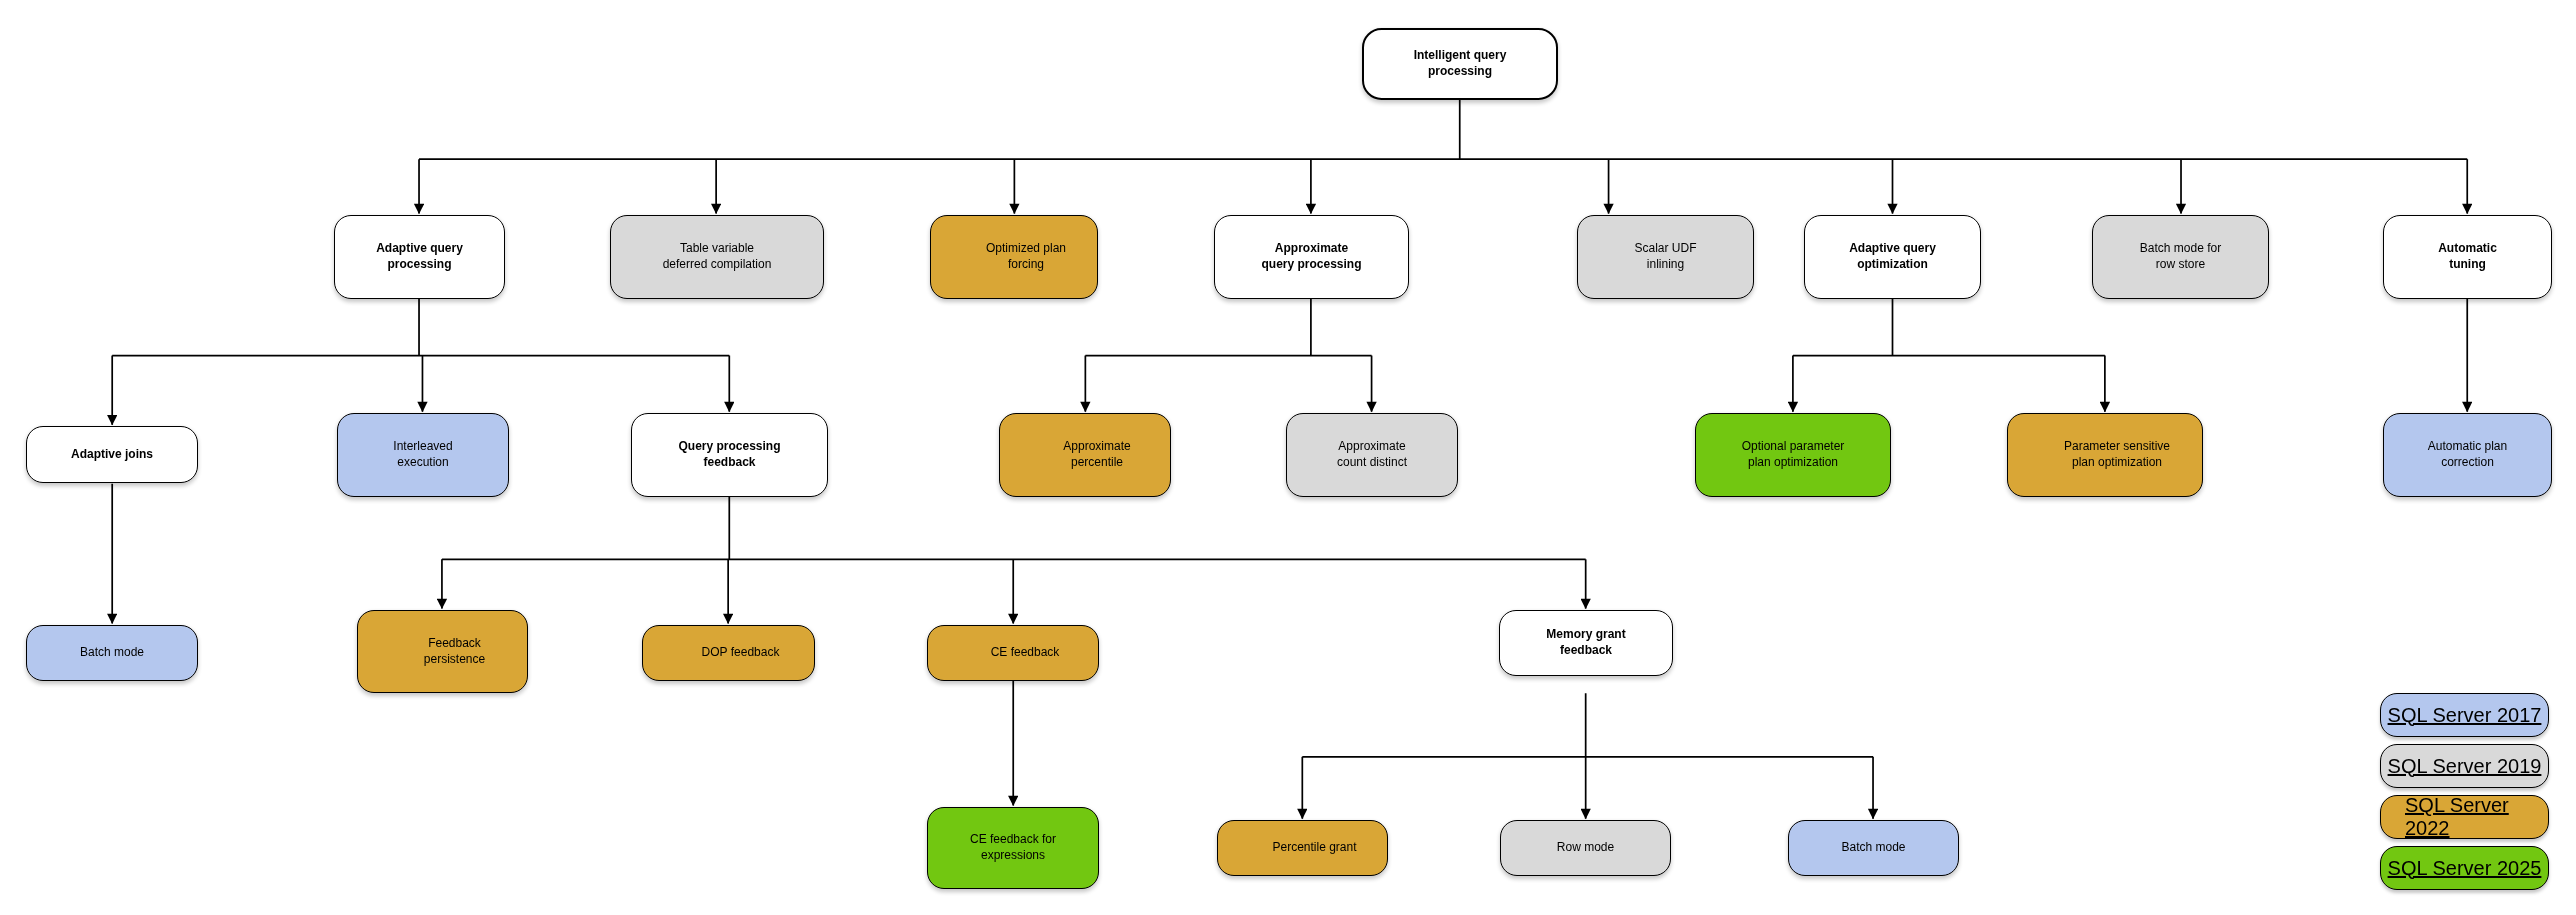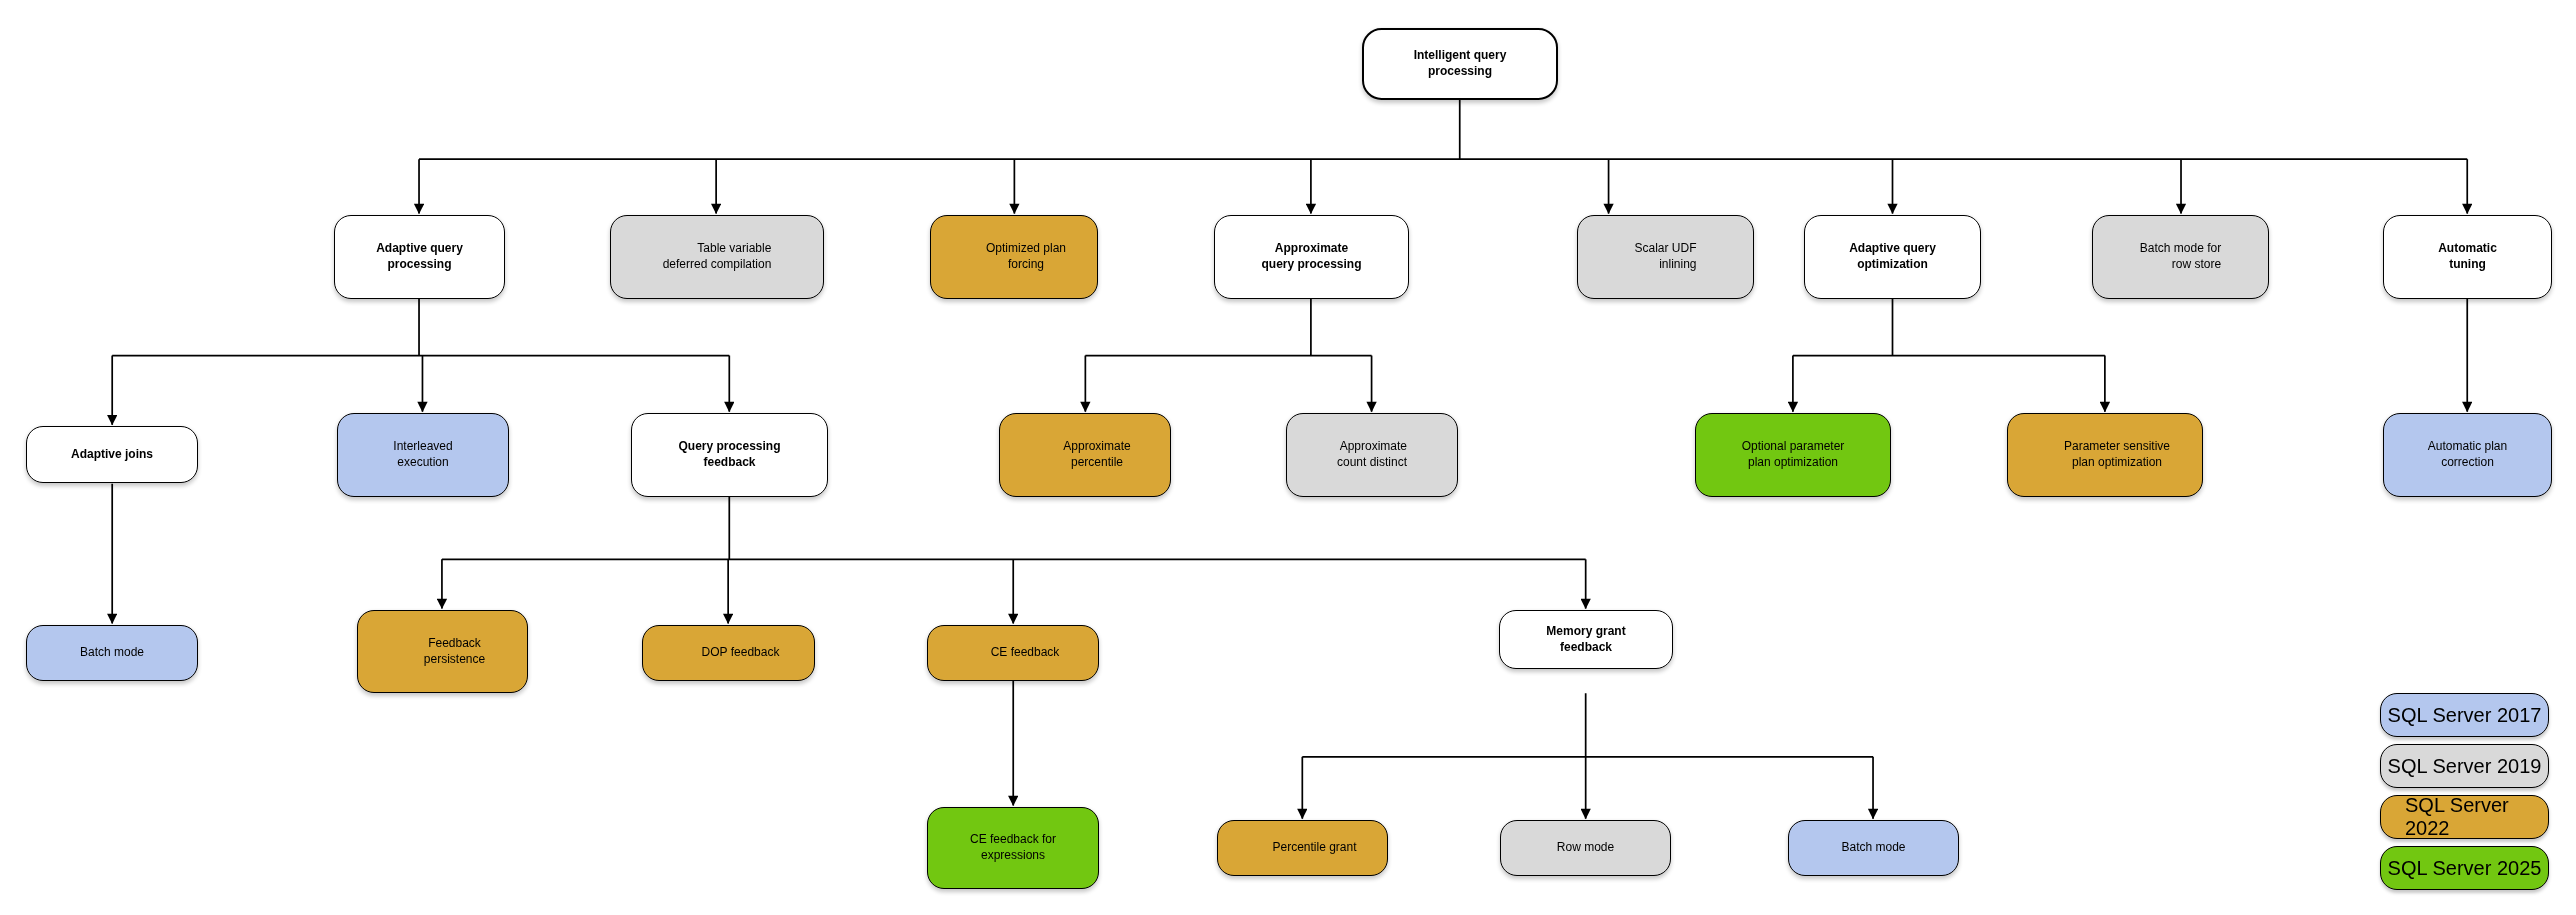--- a/index.html
+++ b/index.html
@@ -22,35 +22,36 @@
     border: 1.7px solid #000;
     border-radius: 17px;
     font-size: 12px;
     line-height: 1.32;
     box-shadow: 0 2.9px 4px rgba(0,0,0,0.22);
   }
   .root { border-width: 2.3px; border-radius: 19.5px; }
   .bold { font-weight: bold; }
   .c-white  { background: var(--white,  #ffffff); }
   .c-blue   { background: var(--blue,   #b4c7ee); }
-  .c-gray   { background: var(--gray,   #d9d9d9); text-align: right; }
+  .c-gray   { background: var(--gray,   #d9d9d9); }
   .c-orange { background: var(--orange, #d9a636); padding-left: 24px; }
   .c-green  { background: var(--green,  #72c711); }
   .legend-item {
     position: absolute;
     box-sizing: border-box;
     width: 169px;
     height: 44px;
     display: flex;
     align-items: center;
     justify-content: center;
     border: 1.7px solid #000;
     border-radius: 17px;
     font-size: 20px;
     box-shadow: 0 2.3px 3.4px rgba(0,0,0,0.22);
+    text-decoration: underline;
   }
   .line-path { stroke: #000; stroke-width: 3; fill: none; }
   .arrow-head { fill: #000; }
 </style>
 </head>
 <body>
 
 <div id="diagram">
 
   <svg id="connectors" width="2576" height="916" viewBox="0 0 4500 1600">
@@ -135,21 +136,21 @@
   <div class="node c-orange" style="left:2007px;top:413px;width:196px;height:84px">Parameter sensitive
 plan optimization</div>
   <div class="node c-blue" style="left:2383px;top:413px;width:169px;height:84px">Automatic plan
 correction</div>
 
   <div class="node c-blue" style="left:26px;top:625px;width:172px;height:56px">Batch mode</div>
   <div class="node c-orange" style="left:357px;top:610px;width:171px;height:83px">Feedback
 persistence</div>
   <div class="node c-orange" style="left:642px;top:625px;width:173px;height:56px">DOP feedback</div>
   <div class="node c-orange" style="left:927px;top:625px;width:172px;height:56px">CE feedback</div>
-  <div class="node c-white bold" style="left:1499px;top:610px;width:174px;height:59px">Memory grant
+  <div class="node c-white bold" style="left:1499px;top:610px;width:174px;height:66px">Memory grant
 feedback</div>
 
   <div class="node c-green" style="left:927px;top:807px;width:172px;height:82px">CE feedback for
 expressions</div>
   <div class="node c-orange" style="left:1217px;top:820px;width:171px;height:56px">Percentile grant</div>
   <div class="node c-gray" style="left:1500px;top:820px;width:171px;height:56px">Row mode</div>
   <div class="node c-blue" style="left:1788px;top:820px;width:171px;height:56px">Batch mode</div>
 
   <div>
     <div class="legend-item c-blue" style="left:2380px;top:693px">SQL Server 2017</div>

